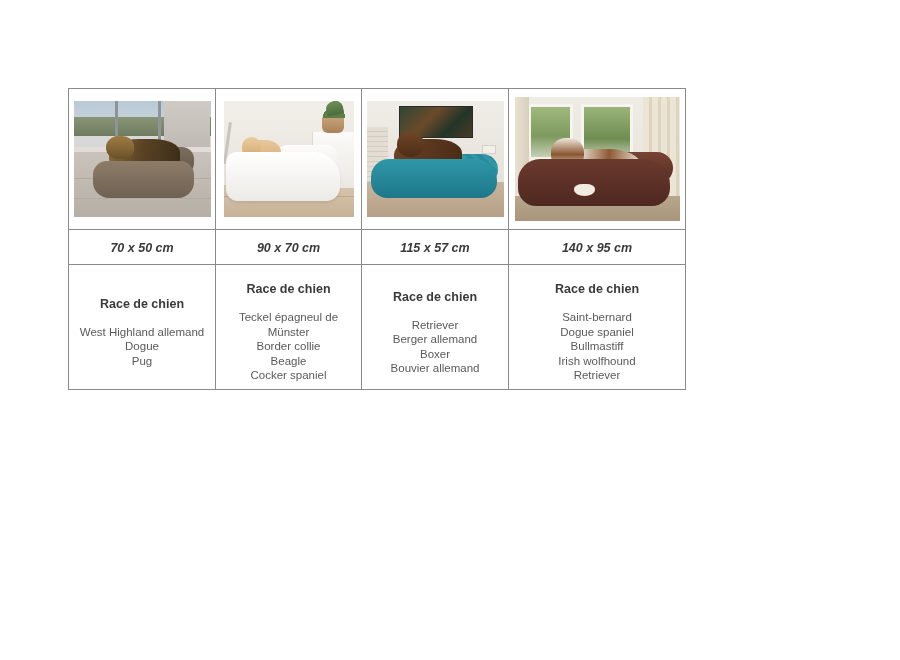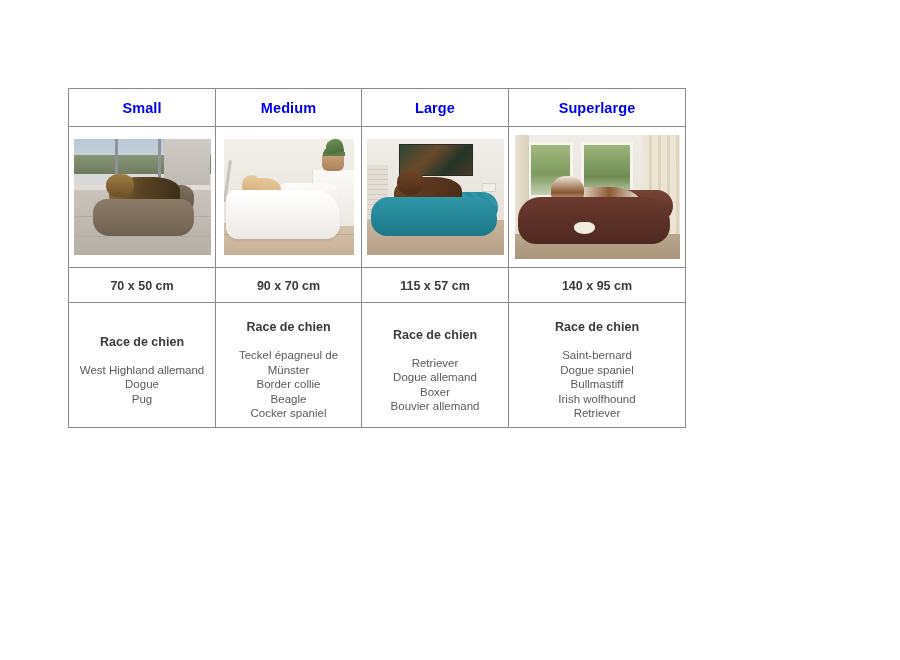--- a/index.html
+++ b/index.html
@@ -47,21 +47,21 @@
     position:relative;overflow:hidden;
     background:#d8d8d8;
     border:0;
   }
   .photo.small{width:137px;height:116px;}
   .photo.medium{width:130px;height:116px;}
   .photo.large{width:137px;height:116px;}
   .photo.superlarge{width:165px;height:124px;}
 
   
-  .dim-row td{height:34px;}
+  .dim-row td{height:34px;font-style:italic;}
   .dim-label{
     color:#3a3a3a;font-weight:bold;font-size:12.5px;
   }
 
   
   .breed-row td{height:124px;vertical-align:top;}
   .breed-cell{
     padding-top:11px;
     display:flex;flex-direction:column;align-items:center;
   }
@@ -192,34 +192,20 @@
 
   <table class="size-table">
     <colgroup>
       <col class="col-s">
         <col class="col-m">
         <col class="col-l">
         <col class="col-xl">
     </colgroup>
 
     <tbody>
-        <tr class="hdr-row">
-      <td>
-        <span class="hdr-label">Small</span>
-      </td>
-      <td>
-        <span class="hdr-label">Medium</span>
-      </td>
-      <td>
-        <span class="hdr-label">Large</span>
-      </td>
-      <td>
-        <span class="hdr-label">Superlarge</span>
-      </td>
-    </tr>
 
     <tr class="img-row">
       <td>
         <div class="img-wrap">
           <div class="photo small">
             <div class="layer s-sky"></div>
             <div class="layer s-hills"></div>
             <div class="layer s-wallR"></div>
             <div class="layer s-sill"></div>
             <div class="layer s-mullion1"></div>
@@ -322,21 +308,21 @@
                 <li>Beagle</li>
                 <li>Cocker spaniel</li>
               </ul>
         </div>
       </td>
       <td>
         <div class="breed-cell">
           <span class="breed-title">Race de chien</span>
           <ul class="breed-list">
                 <li>Retriever</li>
-                <li>Dogue allemand</li>
+                <li>Berger allemand</li>
                 <li>Boxer</li>
                 <li>Bouvier allemand</li>
               </ul>
         </div>
       </td>
       <td>
         <div class="breed-cell">
           <span class="breed-title">Race de chien</span>
           <ul class="breed-list">
                 <li>Saint-bernard</li>

